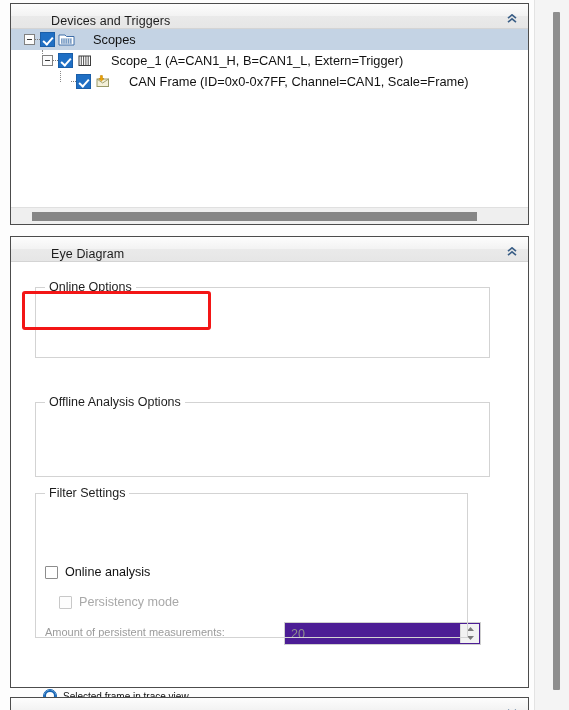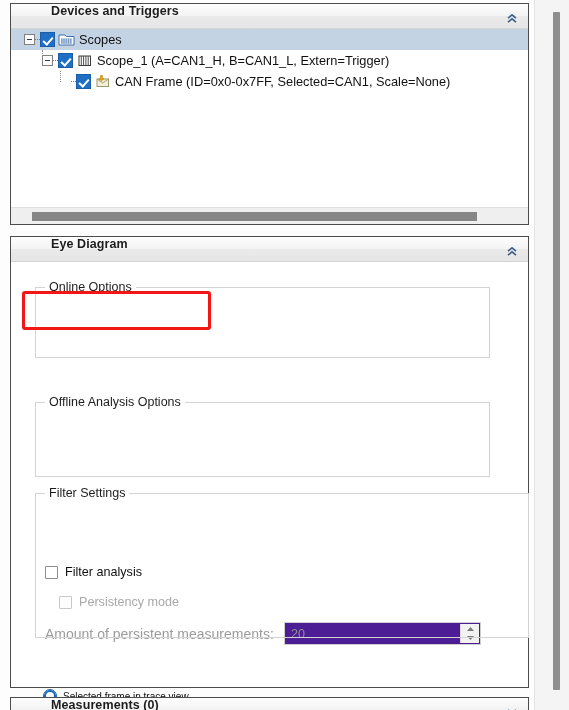--- a/index.html
+++ b/index.html
@@ -24,21 +24,21 @@
   .panel {
     position: absolute;
     background: #ffffff;
     border: 1px solid #4c4c4c;
   }
   .panel-header {
     position: relative;
     height: 25px;
     background: linear-gradient(to bottom, #fdfdfd 0%, #f3f3f3 48%, #eaeaea 50%, #e6e6e6 100%);
     border-bottom: 1px solid #d4d4d4;
-    display: flex; align-items: flex-start; font-weight: bold;
+    display: flex; align-items: flex-end;
   }
   .panel-title {
     padding-left: 40px;
     font-size: 12.5px;
     color: #1d1d1d;
     letter-spacing: .1px;
   }
   .collapse-btn {
     position: absolute; right: 8px; top: 3px;
     width: 18px; height: 18px;
@@ -61,21 +61,21 @@
   }
   .tree-row {
     position: relative;
     height: 21px;
     display: flex; align-items: center;
     white-space: nowrap;
     font-size: 12.8px;
     color: #111;
   }
   .tree-row.selected { background: #c4d3e4; }
-  .tree-row .label { padding-left: 4px; }
+  .tree-row .label { padding-left: 4px; margin-left: 14px; }
 
   .expander {
     width: 11px; height: 11px;
     border: 1px solid #808080;
     background: #fcfcfc;
     position: relative;
     flex: 0 0 auto;
     cursor: pointer;
   }
   .expander::before {
@@ -128,21 +128,21 @@
   
   .gbox { position: absolute; border: 1px solid #d3d3d3; }
   .gbox-legend {
     position: absolute; top: -8px; left: 9px;
     background: #ffffff; padding: 0 4px;
     font-size: 12.5px; color: #1d1d1d; white-space: nowrap;
   }
 
   #gbox-online   { left: 24px; top: 25px; width: 455px; height: 71px; }
   #gbox-offline  { left: 24px; top: 140px; width: 455px; height: 75px; }
-  #gbox-filter   { left: 24px; top: 231px; width: 494px; height: 145px; }
+  #gbox-filter   { left: 24px; top: 231px; width: 433px; height: 145px; }
 
   .row { position: absolute; display: flex; align-items: center; white-space: nowrap; }
 
   
   .cbox {
     width: 13px; height: 13px; flex: 0 0 auto;
     border: 1px solid #8d8d8d;
     background: #ffffff;
     border-radius: 1px;
     cursor: pointer;
@@ -178,21 +178,21 @@
   }
   .spin .val { padding-left: 6px; color: #8f8f8f; font-size: 12.6px; }
   .spin-btns {
     position: absolute; right: 1px; top: 1px; bottom: 1px; width: 19px;
     background: #f2f2f2; border-left: 1px solid #dadada;
     display: flex; flex-direction: column;
   }
   .spin-btns > div { flex: 1; display:flex; align-items:center; justify-content:center; cursor:pointer; }
 
   
-  .flabel { position: absolute; font-size: 14px; color: #111; }
+  .flabel { position: absolute; font-size: 11px; color: #111; }
 
   
   #panel-meas { left: 10px; top: 697px; width: 519px; height: 40px; }
 
   
   #red-box {
     position: absolute; left: 22px; top: 291px;
     width: 189px; height: 39px;
     border: 3px solid #f31616;
     border-radius: 3px;
@@ -271,21 +271,21 @@
           <span class="spacer" style="width:11px;"></span>
           <span class="dotline-h"></span>
           <span class="cb-checked"></span>
           <span class="ticon">
             <svg width="17" height="15" viewBox="0 0 17 15">
               <rect x="3" y="5" width="11.5" height="7.5" fill="#f4f0d8" stroke="#9a9a6a" stroke-width="1"></rect>
               <path d="M3 5 L8.7 9 L14.5 5" fill="none" stroke="#9a9a6a" stroke-width="0.9"></path>
               <path d="M6.4 1.6 L8.4 1.6 L8.4 4.6 L10 4.6 L7.4 7 L4.8 4.6 L6.4 4.6 Z" fill="#f0a500" stroke="#c07f00" stroke-width="0.6"></path>
             </svg>
           </span>
-          <span class="label">CAN Frame (ID=0x0-0x7FF, Selected=CAN1, Scale=None)</span>
+          <span class="label">CAN Frame (ID=0x0-0x7FF, Channel=CAN1, Scale=Frame)</span>
         </div>
 
         <div class="vline" style="left:31px; top:21px; height:10px;"></div>
         <div class="vline" style="left:49px; top:42px; height:11px;"></div>
       </div>
 
       <div class="hscroll-track">
         <div class="hscroll-thumb"></div>
       </div>
     </div>
@@ -304,21 +304,21 @@
       </div>
 
       <div class="eye-body">
 
         <div class="gbox" id="gbox-online">
           <span class="gbox-legend">Online Options</span>
         </div>
 
         <div class="row" style="left:34px; top:303px;">
           <span class="cbox"></span>
-          <span class="cb-label">Filter analysis</span>
+          <span class="cb-label">Online analysis</span>
         </div>
 
         <div class="row" style="left:48px; top:333px;">
           <span class="cbox dim"></span>
           <span class="cb-label dim">Persistency mode</span>
         </div>
 
         <span class="flabel" style="left:34px; top:364px; color:#9b9b9b;">Amount of persistent measurements:</span>
 
         <div class="spin" style="left:273px; top:360px; width:197px;">

